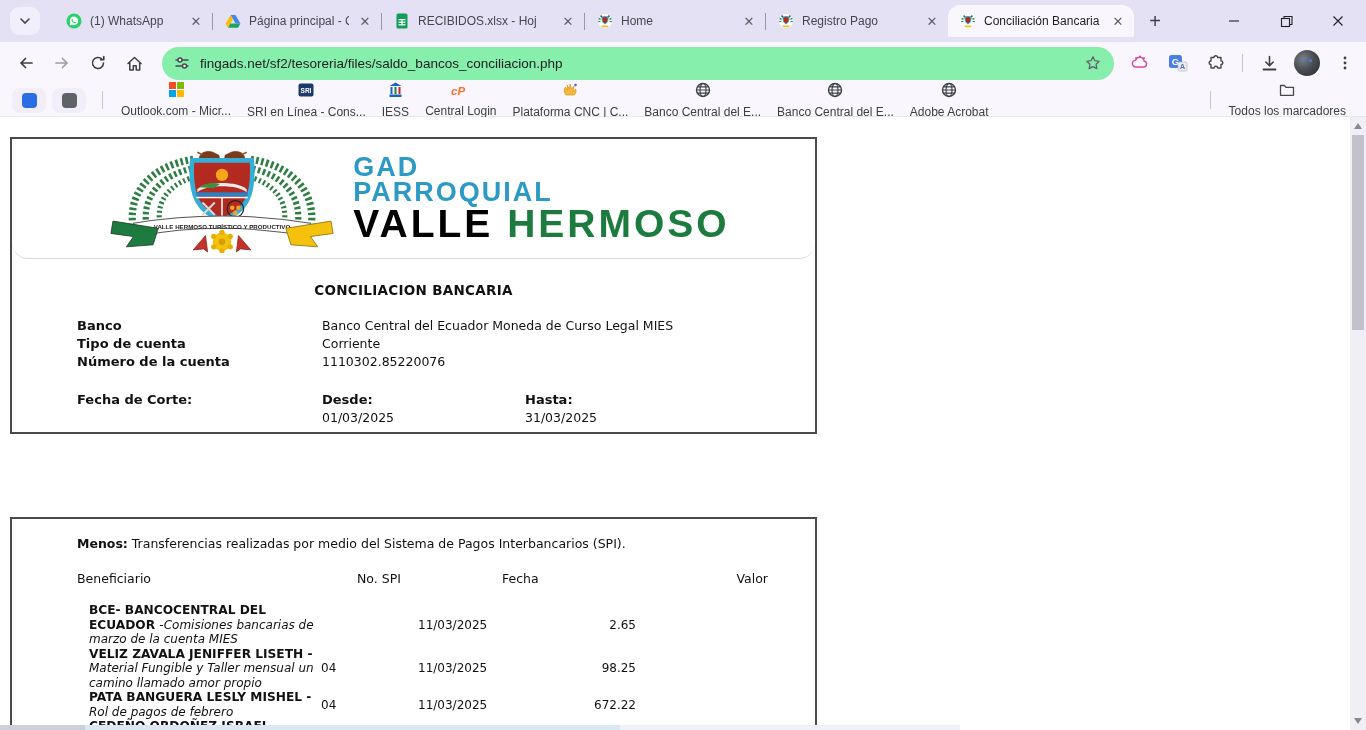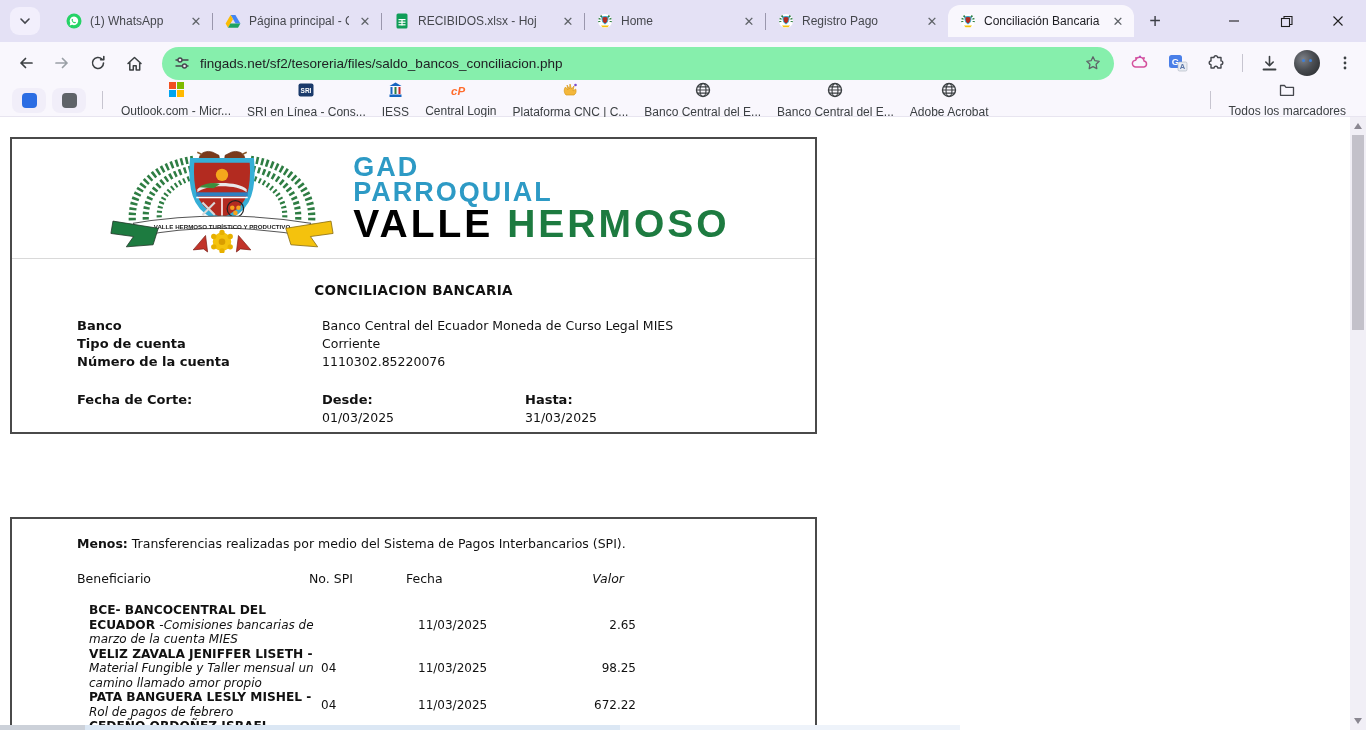--- a/index.html
+++ b/index.html
@@ -36,39 +36,39 @@
   .bm-app { width:34px; height:25px; border-radius:8px; background:#f1eef9; display:flex; align-items:center; justify-content:center; margin-right:6px; }
   .bm-sq { width:15px; height:15px; border-radius:4px; }
   .bm-divider { width:1px; height:18px; background:#c7c5d0; margin:0 10px; }
   .bm-item { display:flex; align-items:center; gap:7px; padding:4px 8px; border-radius:7px; white-space:nowrap;flex-direction:column; }
   .bm-right { margin-left:auto; display:flex; align-items:center; }
 
   
   .content { position:relative; height:613px; background:#fff; overflow:hidden; }
   .docbox { position:absolute; left:10px; width:807px; border:2px solid #4a4a4a; background:#fff; font-family:"DejaVu Sans", sans-serif; color:#111; }
   .box-header { top:20px; height:297px; }
-  .logo-row { height:120px; display:flex; align-items:center; justify-content:center; gap:6px; border-bottom:1px solid #d9d9d9; padding-top:0; }
+  .logo-row { height:120px; display:flex; align-items:center; justify-content:center; gap:6px; border-bottom:1px solid #d9d9d9; padding-top:0;border-radius:16px; }
   .logo-text { line-height:0.94; letter-spacing:2px; font-family:"Liberation Sans", sans-serif; }
   .lt-blue { color:#2d9ac5; font-size:27px; font-weight:800; }
   .lt-big { font-size:39px; font-weight:800; letter-spacing:3px; }
   .lt-yellow { color:#000000; } .lt-green { color:#1d7b40; }
   .doc-title { text-align:center; font-weight:bold; font-size:13.5px; margin-top:23px; letter-spacing:.3px; }
   .info-grid { display:grid; grid-template-columns:245px 203px 1fr; padding-left:65px; margin-top:20px; row-gap:3px; font-size:12.5px; }
   .info-grid .lbl { font-weight:bold; font-size:13px; }
   .info-grid .span2 { grid-column:2 / 4; }
   .gap-row { height:17px; grid-column:1 / 4; }
   .box-saldo { top:323px; height:72px; display:flex; align-items:center; justify-content:space-between; padding:0 27px 0 65px; }
   .saldo-lbl { font-weight:bold; font-size:13px; width:215px; line-height:1.45; }
   .saldo-val { font-weight:bold; font-size:13px; }
   .box-spi { top:400px; height:330px; padding:17px 0 0 65px; }
   .menos-line { font-size:12.5px; }
   .menos-line b { font-size:12.5px;margin-top:19px; }
   .spi-grid { display:grid; grid-template-columns:232px 97px 106px 112px; }
-  .spi-head { margin-top:20px; font-size:12.5px; }
-  .spi-head .valor-h { text-align:right;font-style:italic; }
+  .spi-head { margin-top:20px; font-size:12.5px;gap:48px; }
+  .spi-head .valor-h { text-align:right; }
   .spi-rows { margin-top:17px; }
   .spi-row { display:grid; grid-template-columns:232px 97px 106px 112px; align-items:center; font-size:12px;margin-left:12px; }
   .spi-row .bene { line-height:14.5px; padding-right:6px; align-self:start; }
   .spi-row .bene b { font-size:12.2px; }
   .spi-row .bene i { font-size:12px; }
   .spi-row .valor { text-align:right; }
   .spi-row.last { min-height:30px; }
 
   
   .vscroll { position:absolute; right:0; top:0; width:16px; height:613px; background:#f1eff6; }

